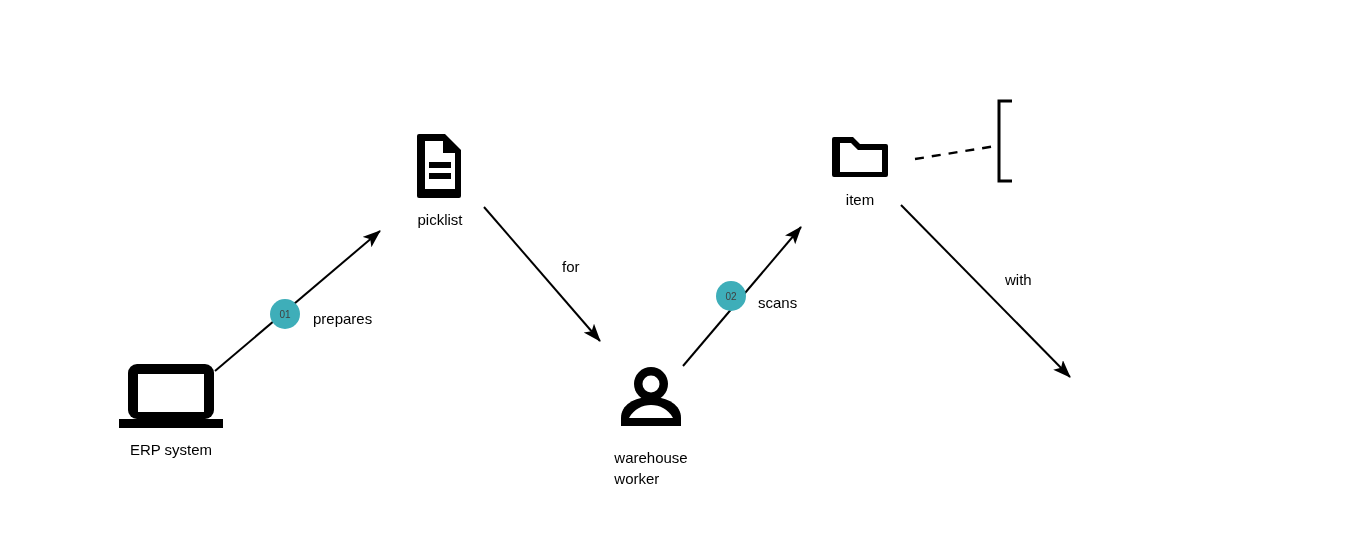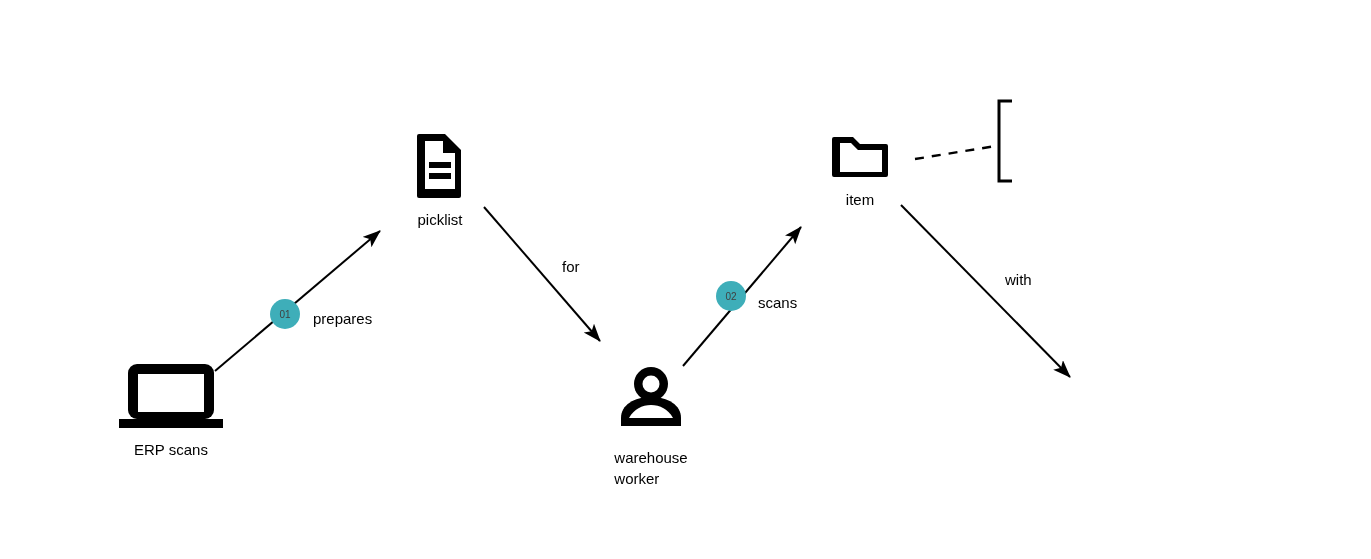--- a/index.html
+++ b/index.html
@@ -109,21 +109,21 @@
   </svg>
 
   <div class="node" style="left:96px; top:362px; width:150px;">
     <span class="node-icon">
       <svg width="104" height="66" viewBox="0 0 104 66" xmlns="http://www.w3.org/2000/svg">
         <rect x="9" y="2" width="86" height="55" rx="9" ry="9" fill="#000000"></rect>
         <rect x="19" y="12" width="66" height="38" fill="#ffffff"></rect>
         <rect x="0" y="57" width="104" height="9" fill="#000000"></rect>
       </svg>
     </span>
-    <span class="node-label">ERP scans</span>
+    <span class="node-label">ERP system</span>
   </div>
 
   <div class="node" style="left:380px; top:132px; width:120px;">
     <span class="node-icon">
       <svg width="50" height="66" viewBox="0 0 50 66" xmlns="http://www.w3.org/2000/svg">
         <path d="M4 2 h26 l16 16 v46 a2 2 0 0 1 -2 2 h-40 a2 2 0 0 1 -2 -2 v-60 a2 2 0 0 1 2 -2 z" fill="#000000"></path>
         <path d="M10 9 h18 v12 h12 v36 h-30 z" fill="#ffffff"></path>
         <rect x="14" y="30" width="22" height="6" fill="#000000"></rect>
         <rect x="14" y="41" width="22" height="6" fill="#000000"></rect>
       </svg>

